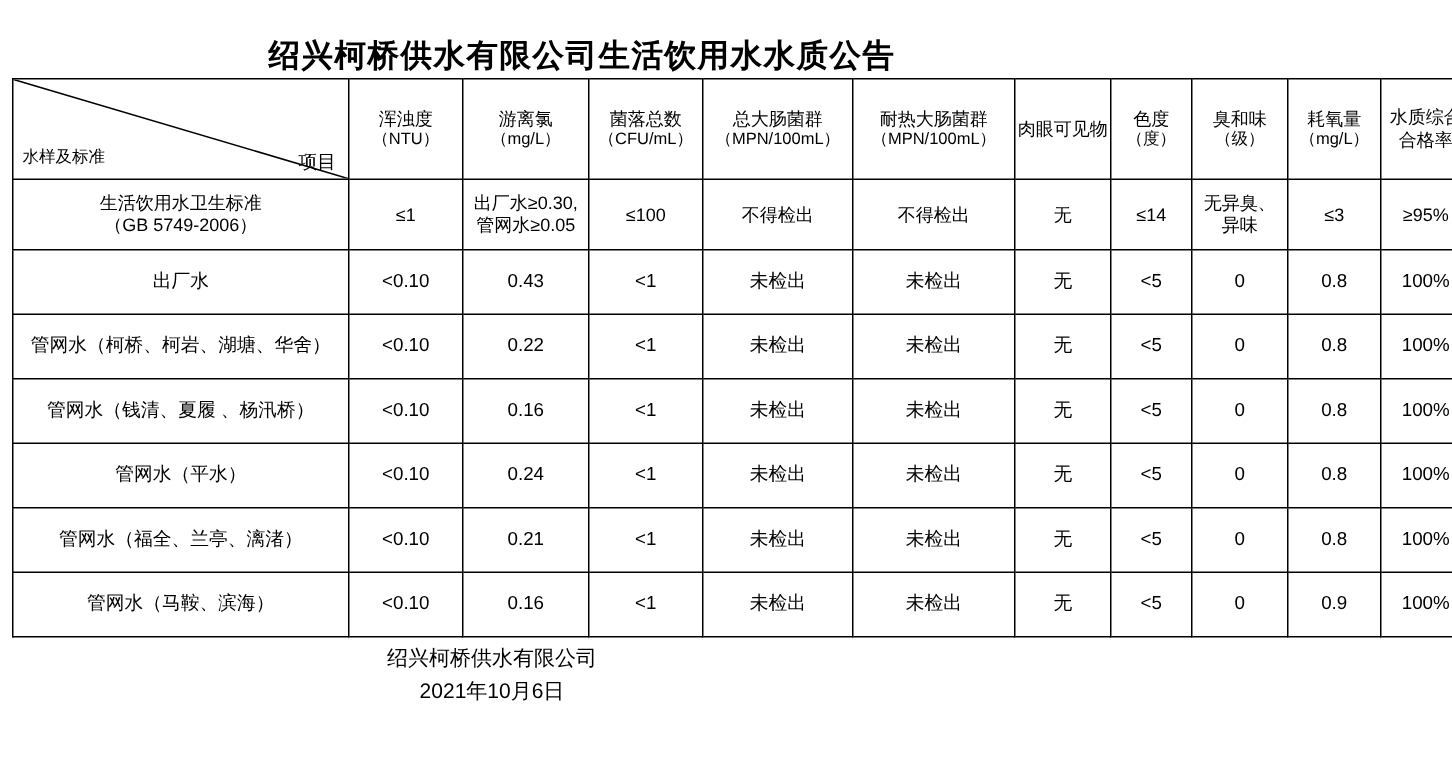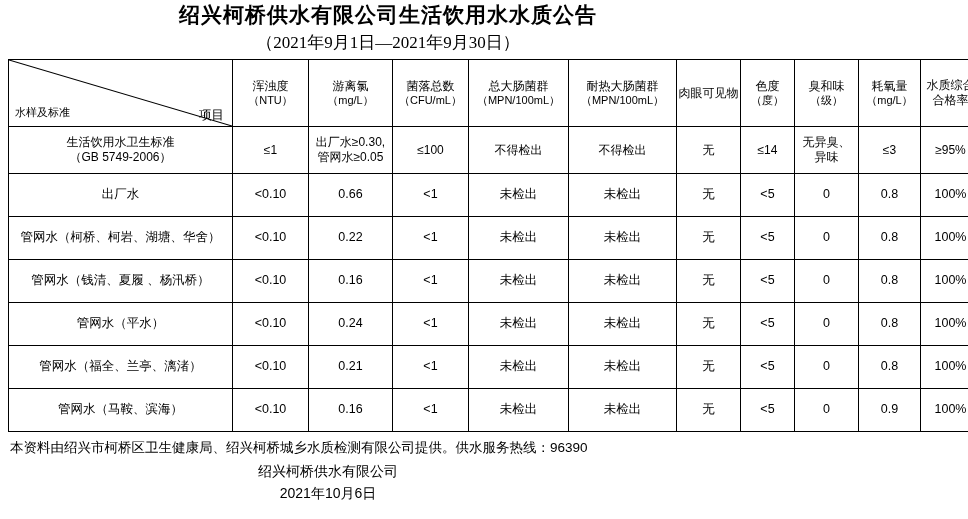--- a/index.html
+++ b/index.html
@@ -12,21 +12,21 @@
     height: 519px;
     font-family: "Liberation Sans", sans-serif;
     color: #000000;
     overflow: hidden;
   }
   .page {
     width: 776px;
     height: 519px;
     position: relative;
     box-sizing: border-box;
-    padding: 0 8px 0 8px;
+    padding: 22px 8px 0 8px;
   }
   .doc-title {
     text-align: center;
     font-size: 21px;
     font-weight: bold;
     letter-spacing: 1px;
     line-height: 30px;
     font-family: "Liberation Serif", serif;
   }
   .doc-period {
@@ -118,21 +118,20 @@
   .sig-block {
     margin-top: 2px;
   }
 </style>
 </head>
 <body>
 
 <div class="page">
 
   <div class="doc-title">绍兴柯桥供水有限公司生活饮用水水质公告</div>
-  <div class="doc-period">（2021年9月1日—2021年9月30日）</div>
 
   <table class="report">
     <colgroup>
       <col style="width:224px">
       <col style="width:76px">
       <col style="width:84px">
       <col style="width:76px">
       <col style="width:100px">
       <col style="width:108px">
       <col style="width:64px">
@@ -212,21 +211,21 @@
           <div>无异臭、</div>
           <div>异味</div>
         </td>
         <td class="std">≤3</td>
         <td class="std">≥95%</td>
       </tr>
 
       <tr class="datarow">
         <td class="rowhead">出厂水</td>
         <td>&lt;0.10</td>
-        <td>0.66</td>
+        <td>0.43</td>
         <td>&lt;1</td>
         <td>未检出</td>
         <td>未检出</td>
         <td>无</td>
         <td>&lt;5</td>
         <td>0</td>
         <td>0.8</td>
         <td>100%</td>
       </tr>
 
@@ -295,20 +294,19 @@
         <td>未检出</td>
         <td>无</td>
         <td>&lt;5</td>
         <td>0</td>
         <td>0.9</td>
         <td>100%</td>
       </tr>
     </tbody>
   </table>
 
-  <div class="footnote">本资料由绍兴市柯桥区卫生健康局、绍兴柯桥城乡水质检测有限公司提供。供水服务热线：96390</div>
 
   <div class="sig-block">
     <div class="signature">绍兴柯桥供水有限公司</div>
     <div class="signature">2021年10月6日</div>
   </div>
 
 </div>
 
 </body></html>

